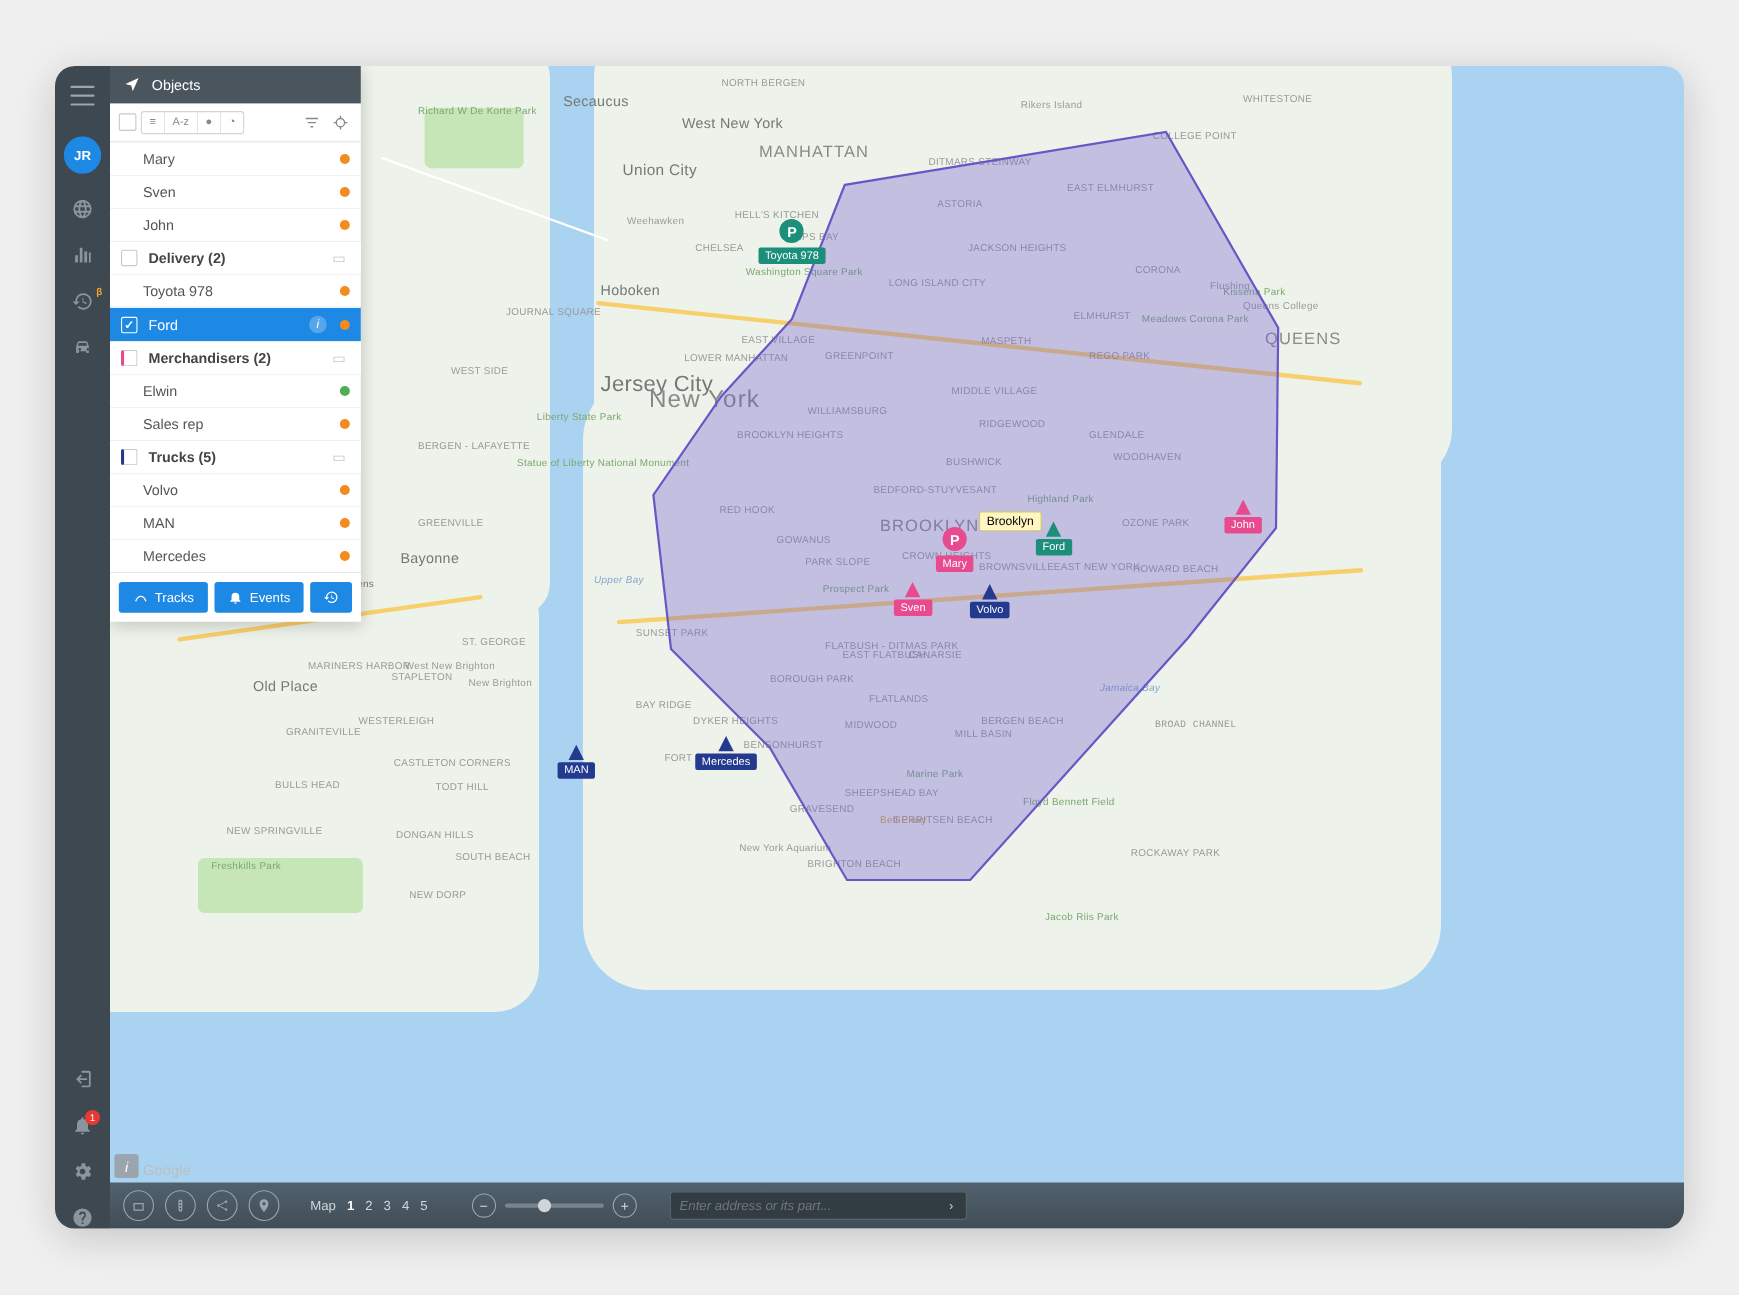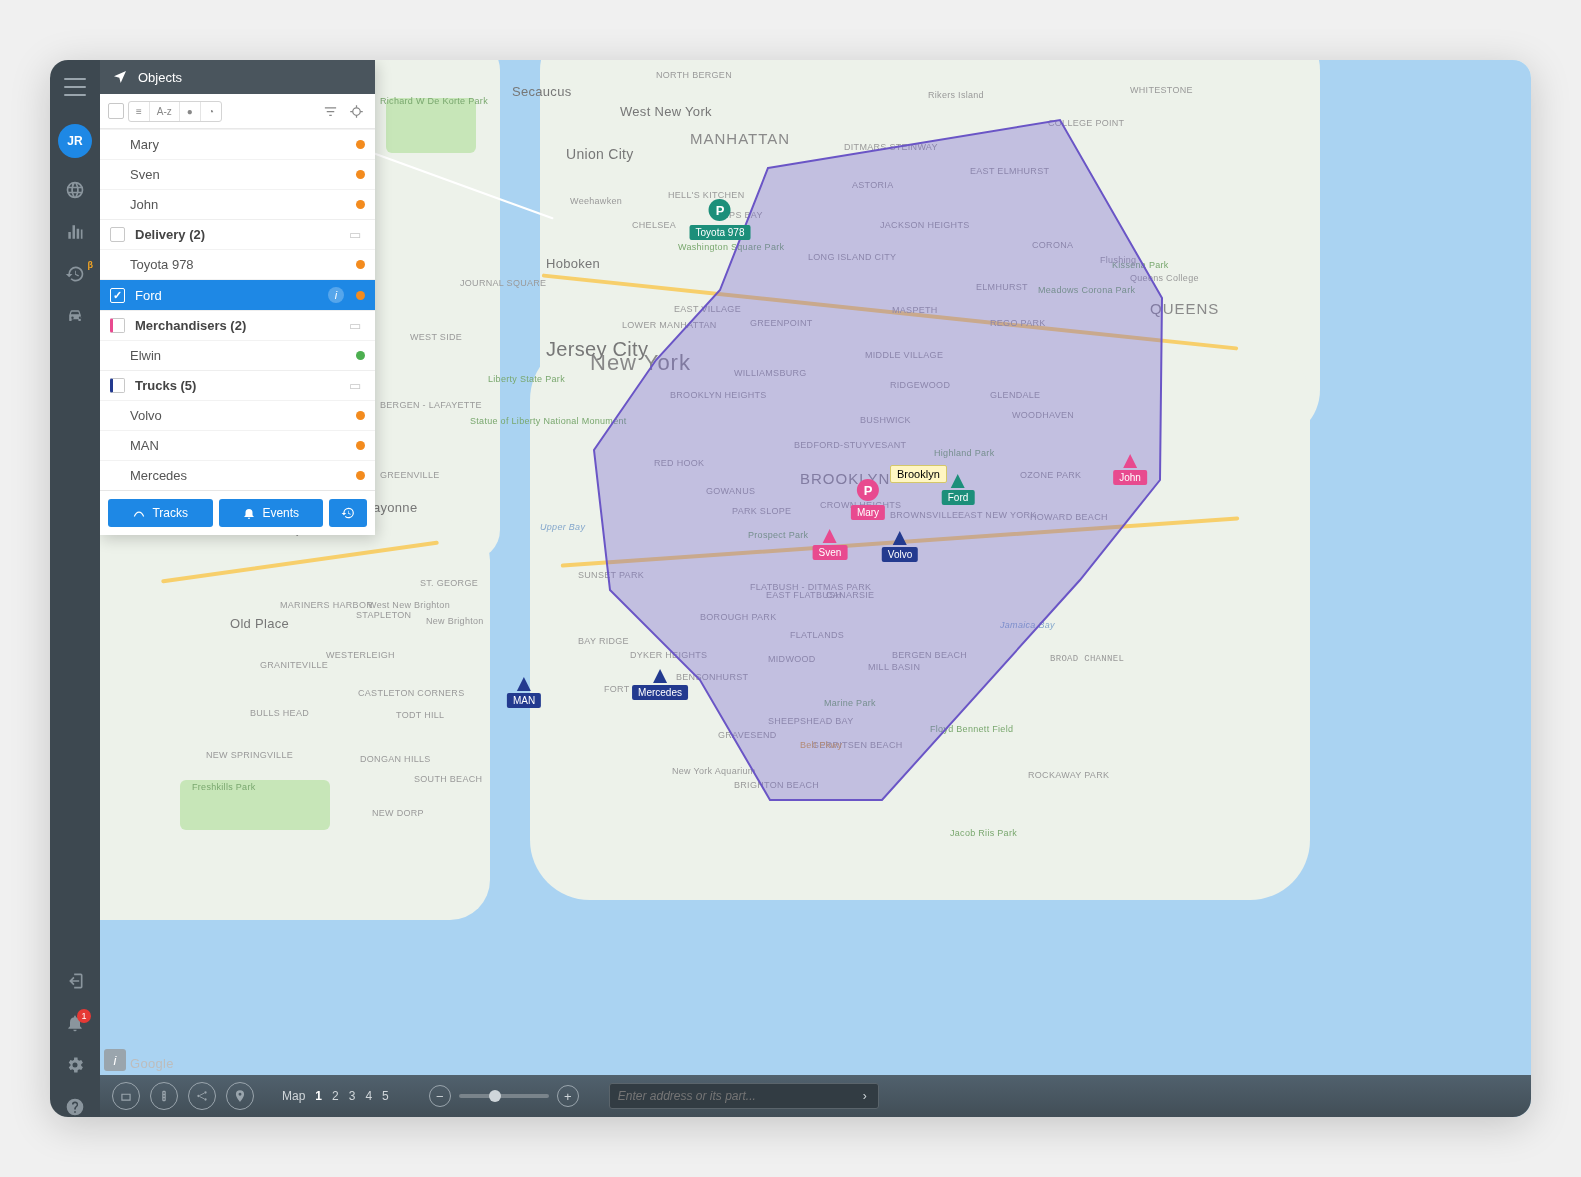--- a/index.html
+++ b/index.html
@@ -43,21 +43,21 @@
 .mk .tri { width:0; height:0; border-left:7px solid transparent; border-right:7px solid transparent; border-bottom:14px solid #233a8f; }
 .mk .tri.pink { border-bottom-color:#e84a8f; }
 .mk .tri.teal { border-bottom-color:#1c8f7a; }
 .mk .pill { margin-top:2px; font-size:10px; color:#fff; padding:2px 6px; border-radius:2px; background:#233a8f; }
 .mk .pill.pink { background:#e84a8f; }
 .mk .pill.teal { background:#1c8f7a; }
 .pk { width:22px; height:22px; border-radius:50%; background:#1c8f7a; color:#fff; font-size:13px; font-weight:700; display:flex; align-items:center; justify-content:center; margin-bottom:2px; }
 .pk.pink { background:#e84a8f; }
 
 
-.panel { position:absolute; top:0; left:0; width:275px; background:#fff; box-shadow:2px 4px 14px rgba(0,0,0,0.18); font-size:13px; }
+.panel { position:absolute; top:0; left:0; width:228px; background:#fff; box-shadow:2px 4px 14px rgba(0,0,0,0.18); font-size:13px; }
 .panel-hd { background:#4a555d; color:#fff; padding:9px 12px; display:flex; align-items:center; gap:10px; }
 .panel-hd svg { width:16px; height:16px; fill:#fff; }
 .search-row { padding:6px 8px; border-bottom:1px solid #e8e8e8; display:flex; align-items:center; }
 .search-row input { flex:1; border:1px solid #d8d8d8; border-radius:3px; padding:6px 8px; font-size:12px; color:#666; outline:none; }
 .search-row .clr { margin-left:6px; color:#bbb; font-size:14px; cursor:pointer; }
 .tool-row { display:flex; align-items:center; padding:6px 8px; border-bottom:1px solid #e8e8e8; gap:4px; }
 .tool-row .chk { width:16px; height:16px; border:1px solid #c8c8c8; border-radius:2px; }
 .tool-row .seg { display:flex; border:1px solid #d4d4d4; border-radius:3px; overflow:hidden; }
 .tool-row .seg span { padding:4px 7px; font-size:10px; color:#888; border-right:1px solid #e4e4e4; display:flex; align-items:center; }
 .tool-row .seg span:last-child { border-right:none; }
@@ -389,20 +389,24 @@
 
         <div class="obj-grp">
           <span class="cb pink"></span>
           <span class="lbl">Merchandisers (2)</span>
           <span class="chat">▭</span>
         </div>
         <div class="obj-item">
               <span class="lbl">Elwin</span>
               <span class="st green"></span>
             </div>
+        <div class="obj-item">
+              <span class="lbl">Sales rep</span>
+              <span class="st"></span>
+            </div>
 
         <div class="obj-grp">
           <span class="cb blue"></span>
           <span class="lbl">Trucks (5)</span>
           <span class="chat">▭</span>
         </div>
         <div class="obj-item">
               <span class="lbl">Volvo</span>
               <span class="st"></span>
             </div>

